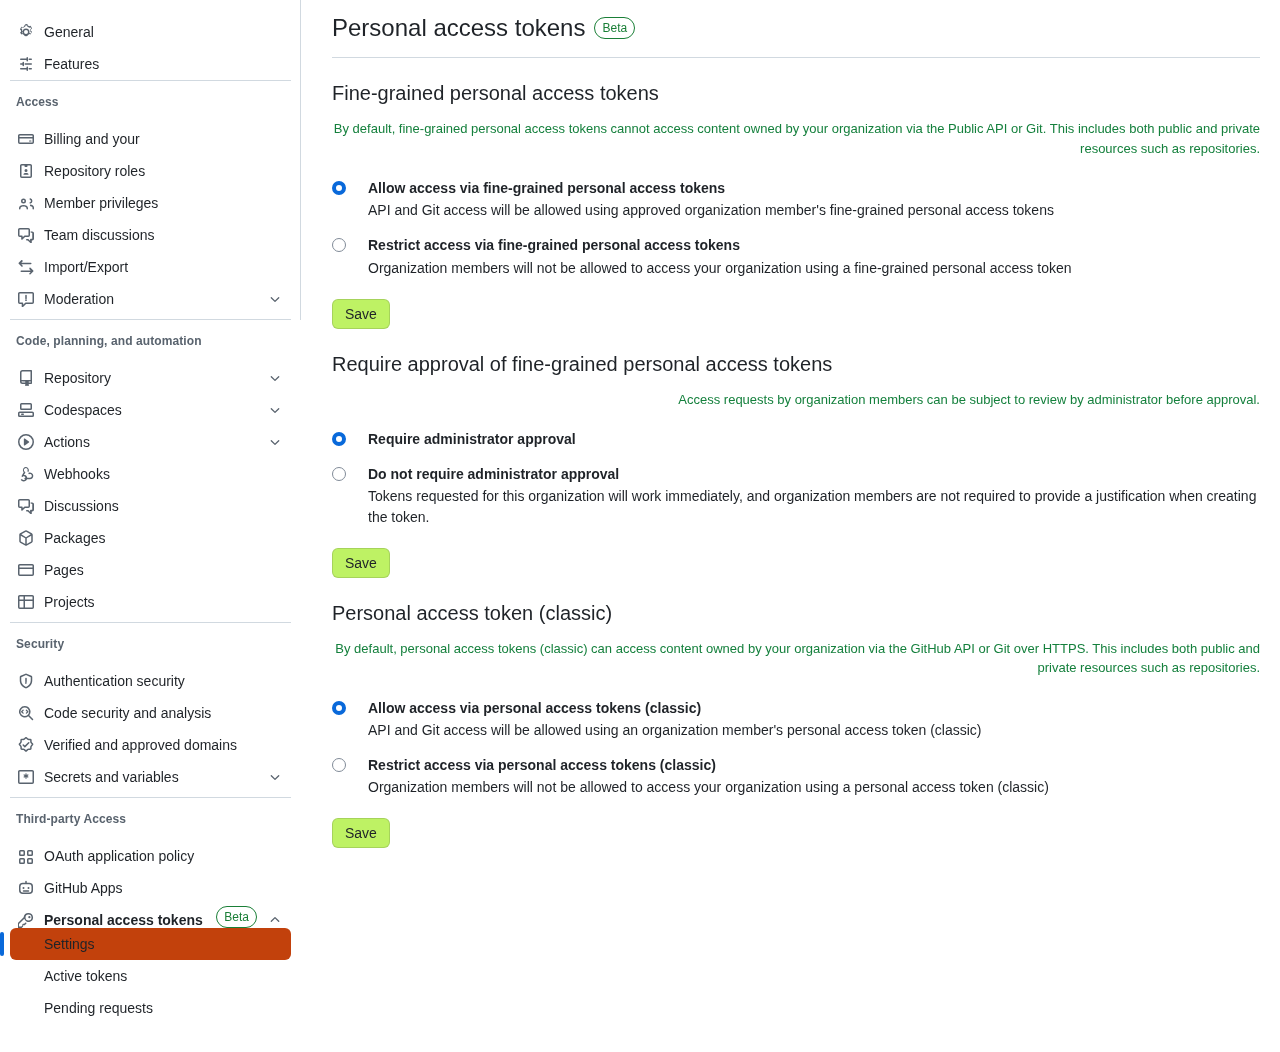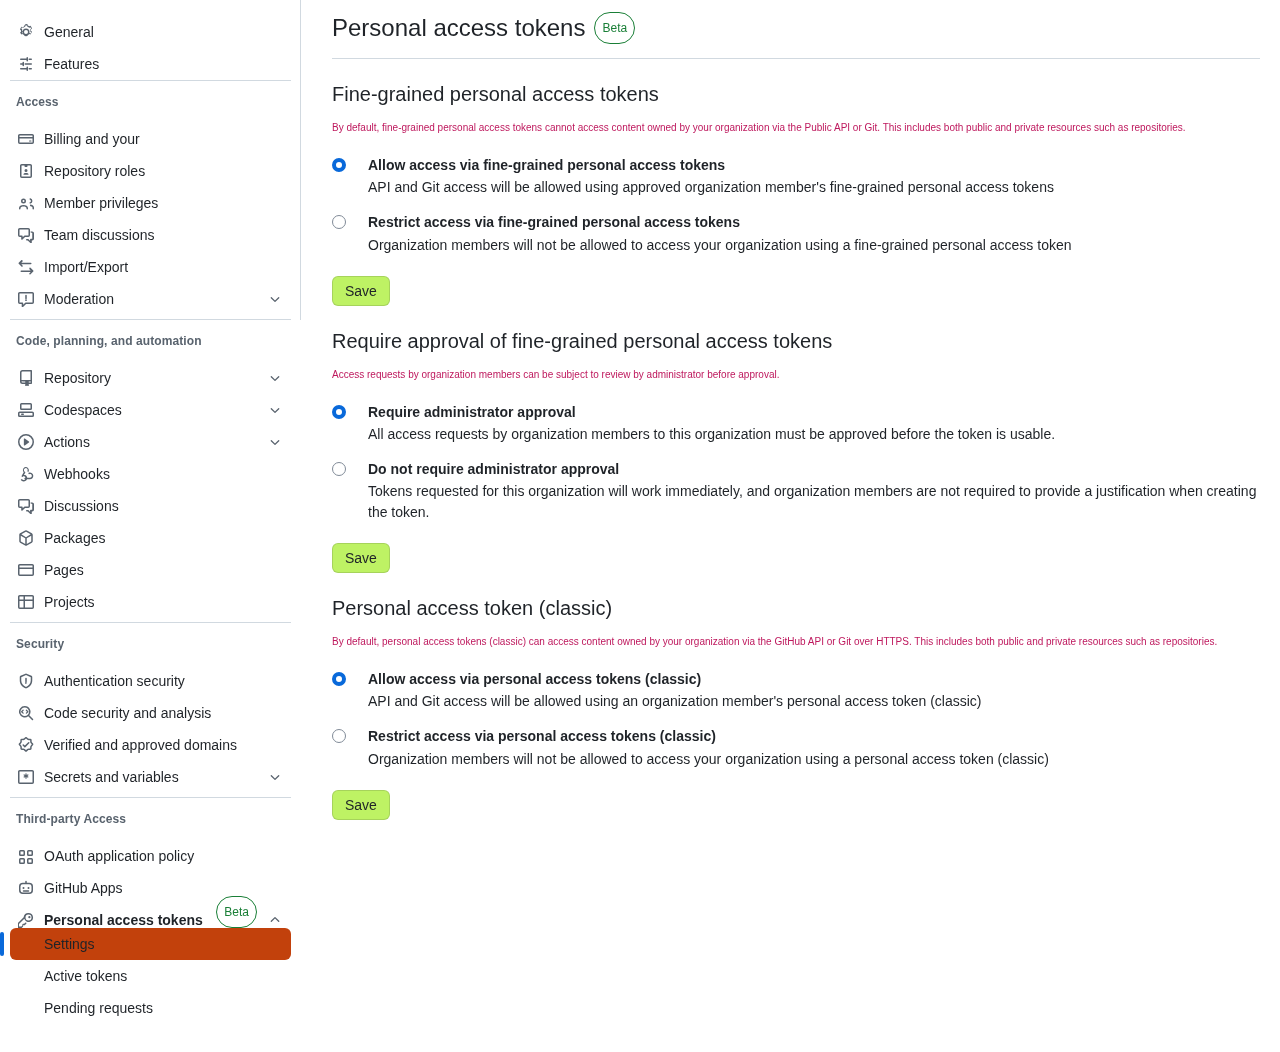--- a/index.html
+++ b/index.html
@@ -57,21 +57,21 @@
   .chev {
     width: 16px; height: 16px; flex: 0 0 16px;
     color: #59636e;
     display: flex; align-items: center; justify-content: center;
   }
   .chev svg { width: 14px; height: 14px; display: block; }
 
   .badge-beta {
     display: inline-flex;
     align-items: center;
-    height: 32px;
+    height: 22px;
     padding: 0 7px;
     border: 1px solid #1a7f37;
     color: #1a7f37;
     border-radius: 2em;
     font-size: 12px;
     line-height: 1;
     font-weight: 500;
     white-space: nowrap;
   }
 
@@ -129,25 +129,26 @@
   }
   .section { padding-top: 22px; }
   .section-title {
     font-size: 20px;
     font-weight: 400;
     line-height: 1.3;
     color: #1f2328;
     margin-bottom: 13px;
   }
   .section-desc {
-    font-size: 10px;
+    font-size: 13px;
     line-height: 1.5;
-    color: #be185d;
+    color: #15803d;
     max-width: 928px;
     margin-bottom: 20px;
+    text-align: right;
   }
   .option {
     display: flex;
     gap: 22px;
     margin-bottom: 14px;
   }
   .radio {
     width: 14px; height: 14px;
     flex: 0 0 14px;
     margin-top: 3px;
@@ -462,21 +463,20 @@
             <span class="radio"></span>
             <div class="opt-body">
               <div class="opt-label">Restrict access via fine-grained personal access tokens</div>
               <div class="opt-desc">Organization members will not be allowed to access your organization using a fine-grained personal access token</div>
             </div>
           </div><button class="btn-save">Save</button></section>
         <section class="section"><h2 class="section-title">Require approval of fine-grained personal access tokens</h2><p class="section-desc">Access requests by organization members can be subject to review by administrator before approval.</p><div class="option">
             <span class="radio checked"></span>
             <div class="opt-body">
               <div class="opt-label">Require administrator approval</div>
-              <div class="opt-desc">All access requests by organization members to this organization must be approved before the token is usable.</div>
             </div>
           </div><div class="option">
             <span class="radio"></span>
             <div class="opt-body">
               <div class="opt-label">Do not require administrator approval</div>
               <div class="opt-desc">Tokens requested for this organization will work immediately, and organization members are not required to provide a justification when creating the token.</div>
             </div>
           </div><button class="btn-save">Save</button></section>
         <section class="section"><h2 class="section-title">Personal access token (classic)</h2><p class="section-desc">By default, personal access tokens (classic) can access content owned by your organization via the GitHub API or Git over HTTPS. This includes both public and private resources such as repositories.</p><div class="option">
             <span class="radio checked"></span>

